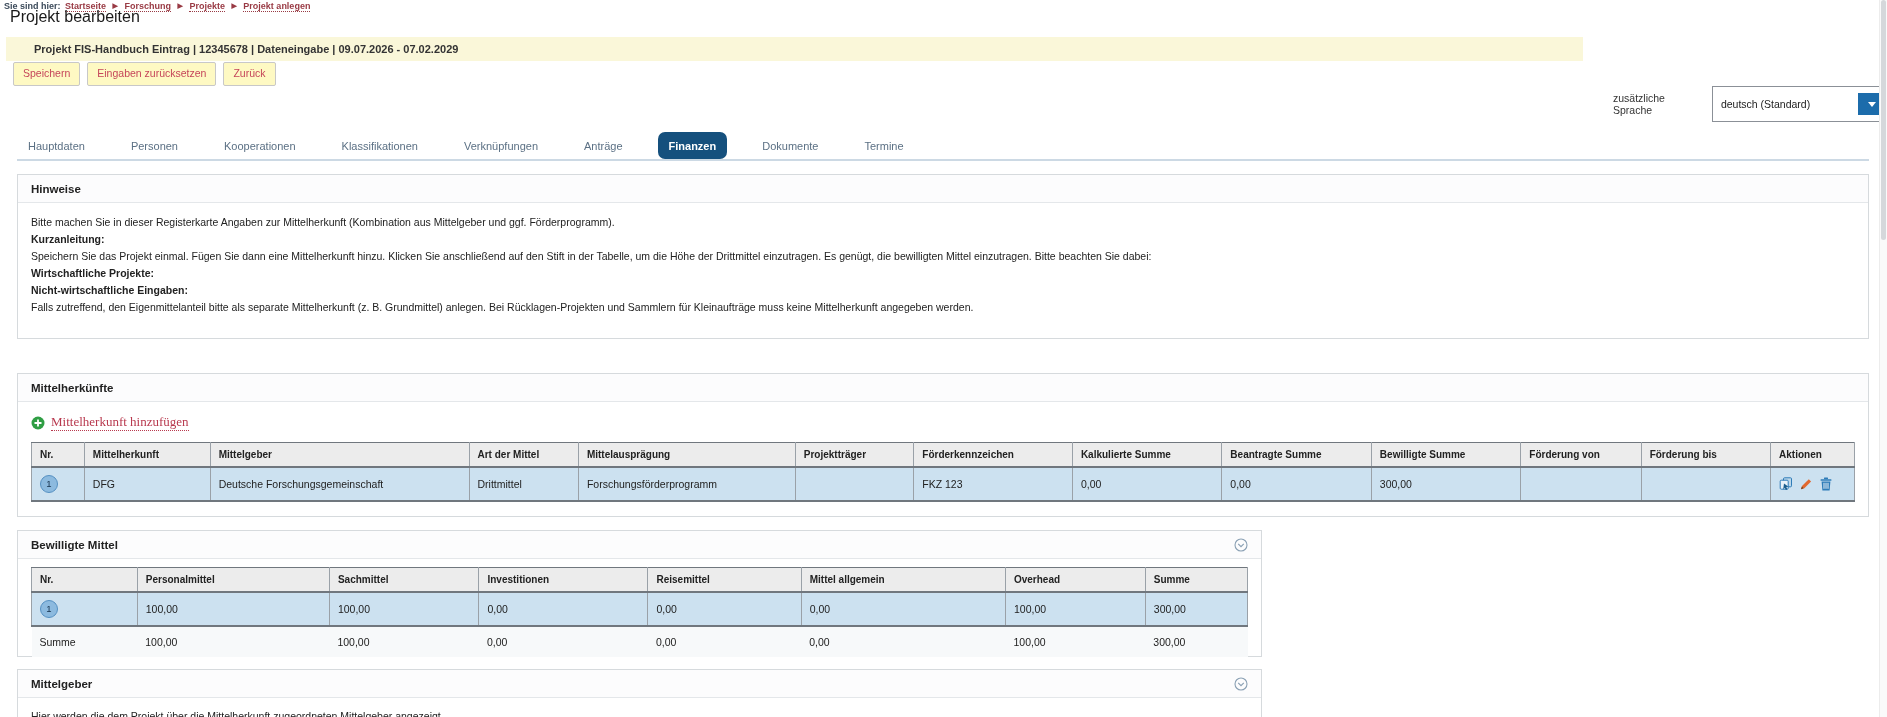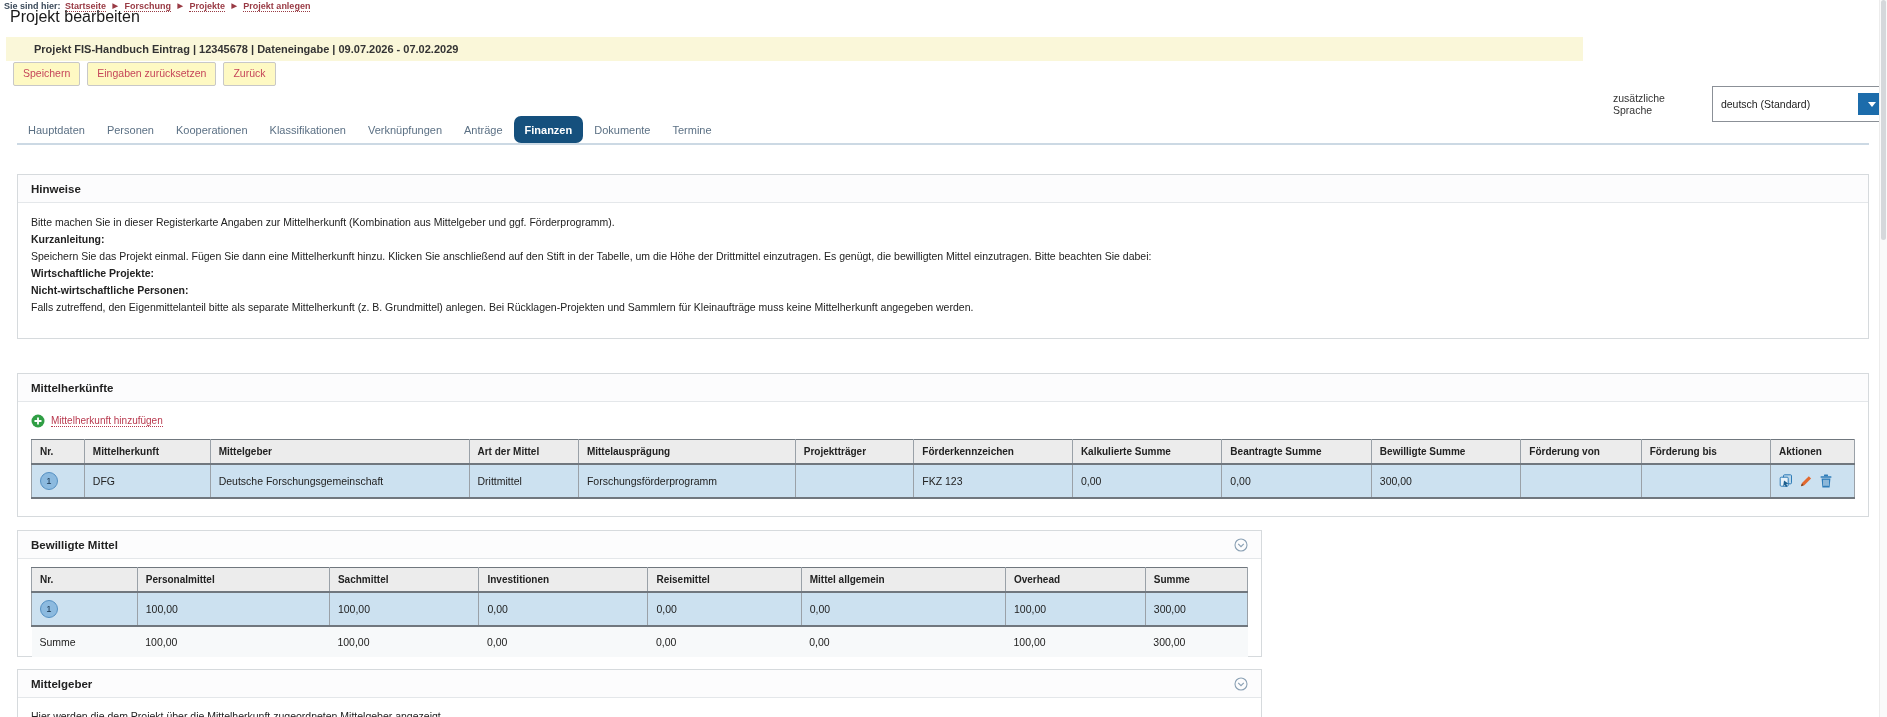--- a/index.html
+++ b/index.html
@@ -30,42 +30,42 @@
   
   .lang-row{position:absolute;top:86px;left:1613px;display:flex;align-items:center;gap:7px;}
   .lang-label{font-size:10.5px;color:#333;}
   .select{width:179px;height:36px;border:1px solid #8b9097;background:#fff;display:flex;align-items:center;
     box-sizing:border-box;font-size:10.5px;color:#222;cursor:pointer;position:relative;}
   .select .sel-text{padding-left:8px;flex:1;}
   .sel-btn{width:28px;height:22px;background:#1c6cab;display:flex;align-items:center;justify-content:center;}
   .sel-btn .tri{width:0;height:0;border-left:4px solid transparent;border-right:4px solid transparent;border-top:5px solid #fff;}
 
   
-  .tabs{position:absolute;top:116px;left:17px;width:1852px;height:27px;border-bottom:2px solid #ccd9e4;
-    display:flex;box-sizing:content-box;}
+  .tabs{position:absolute;top:132px;left:17px;width:1852px;height:27px;border-bottom:2px solid #ccd9e4;
+    display:flex;box-sizing:content-box;gap:24px;}
   .tab{display:flex;align-items:center;padding:0 11px;font-size:11px;color:#5b7084;cursor:pointer;white-space:nowrap;}
   .tab.active{background:#15507d;color:#fff;font-weight:bold;border-radius:7px;}
 
   
   .panel{position:absolute;left:17px;background:#fff;border:1px solid #d6dadd;box-sizing:border-box;}
   .panel-header{height:27px;display:flex;align-items:center;justify-content:space-between;
     padding:0 13px;border-bottom:1px solid #e4e7ea;background:#fcfcfd;}
   .panel-title{font-size:11.5px;font-weight:bold;color:#222;}
   .panel-body{padding:13px;}
 
   .panel-hinweise{top:174px;width:1852px;height:165px;}
   .panel-hinweise .panel-body{padding:14px 13px 0;}
   .hint-line{margin:0 0 5.5px;font-size:10.5px;color:#222;line-height:11.5px;}
   .hint-line.bold{font-weight:bold;}
 
   .panel-mittelherkuenfte{top:373px;width:1852px;height:144px;}
   .panel-mittelherkuenfte .panel-body{padding:12px 13px 8px;}
 
   .add-row{display:flex;align-items:center;gap:6px;margin-bottom:11px;}
-  .add-row a{color:#b8394e;font-size:10px;text-decoration:none;border-bottom:1px dotted #b8394e;cursor:pointer;}
+  .add-row a{color:#b8394e;font-size:13px;text-decoration:none;border-bottom:1px dotted #b8394e;cursor:pointer;font-family:Liberation Serif, serif;}
 
   
   table.grid{border-collapse:collapse;table-layout:fixed;width:100%;}
   table.grid th{background:#ececec;border:1px solid #9aa1a8;border-top:1px solid #70777e;border-bottom:2px solid #70777e;
     font-weight:bold;text-align:left;padding:6px 8px;font-size:10px;color:#222;overflow:hidden;white-space:nowrap;}
   table.grid td{background:#cce1f0;border:1px solid #9aa1a8;border-bottom:2px solid #70777e;
     padding:7px 8px;font-size:10.5px;color:#222;overflow:hidden;white-space:nowrap;}
   table.grid tfoot td{background:#f7f9fa;border:none;padding:9px 8px;font-size:10.5px;}
 
   .badge{display:inline-block;width:16px;height:16px;border-radius:50%;background:#8cbadf;border:1px solid #5590c2;
@@ -139,21 +139,21 @@
 
   <div class="panel panel-hinweise">
     <div class="panel-header">
       <span class="panel-title">Hinweise</span>
     </div>
     <div class="panel-body">
       <p class="hint-line">Bitte machen Sie in dieser Registerkarte Angaben zur Mittelherkunft (Kombination aus Mittelgeber und ggf. Förderprogramm).</p>
       <p class="hint-line bold">Kurzanleitung:</p>
       <p class="hint-line">Speichern Sie das Projekt einmal. Fügen Sie dann eine Mittelherkunft hinzu. Klicken Sie anschließend auf den Stift in der Tabelle, um die Höhe der Drittmittel einzutragen. Es genügt, die bewilligten Mittel einzutragen. Bitte beachten Sie dabei:</p>
       <p class="hint-line bold">Wirtschaftliche Projekte:</p>
-      <p class="hint-line bold">Nicht-wirtschaftliche Personen:</p>
+      <p class="hint-line bold">Nicht-wirtschaftliche Eingaben:</p>
       <p class="hint-line">Falls zutreffend, den Eigenmittelanteil bitte als separate Mittelherkunft (z. B. Grundmittel) anlegen. Bei Rücklagen-Projekten und Sammlern für Kleinaufträge muss keine Mittelherkunft angegeben werden.</p>
     </div>
   </div>
 
   <div class="panel panel-mittelherkuenfte">
     <div class="panel-header">
       <span class="panel-title">Mittelherkünfte</span>
     </div>
     <div class="panel-body">
       <div class="add-row">

